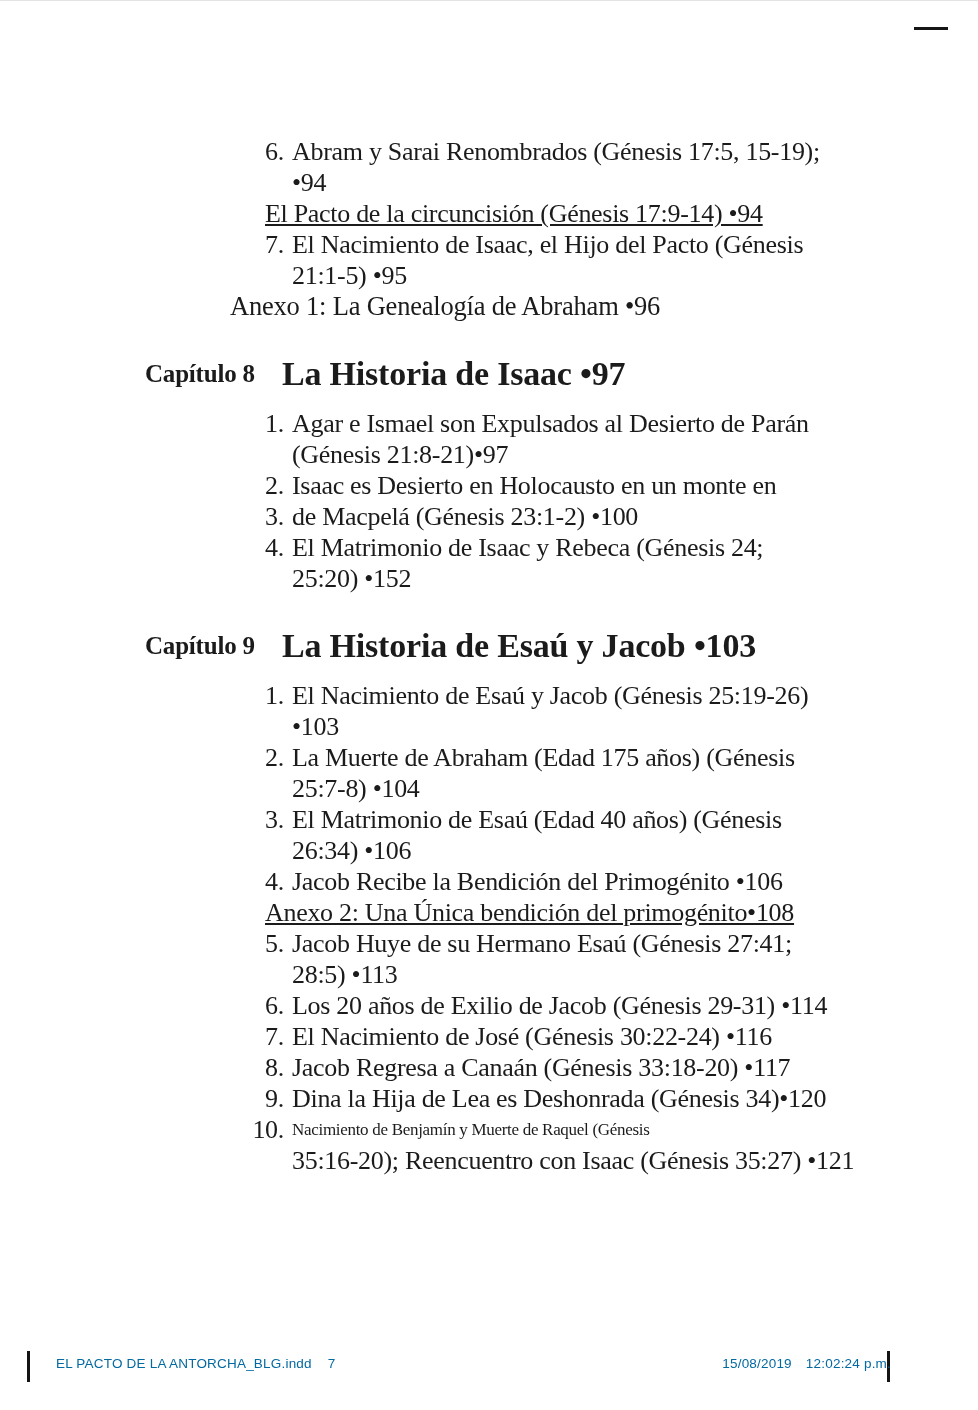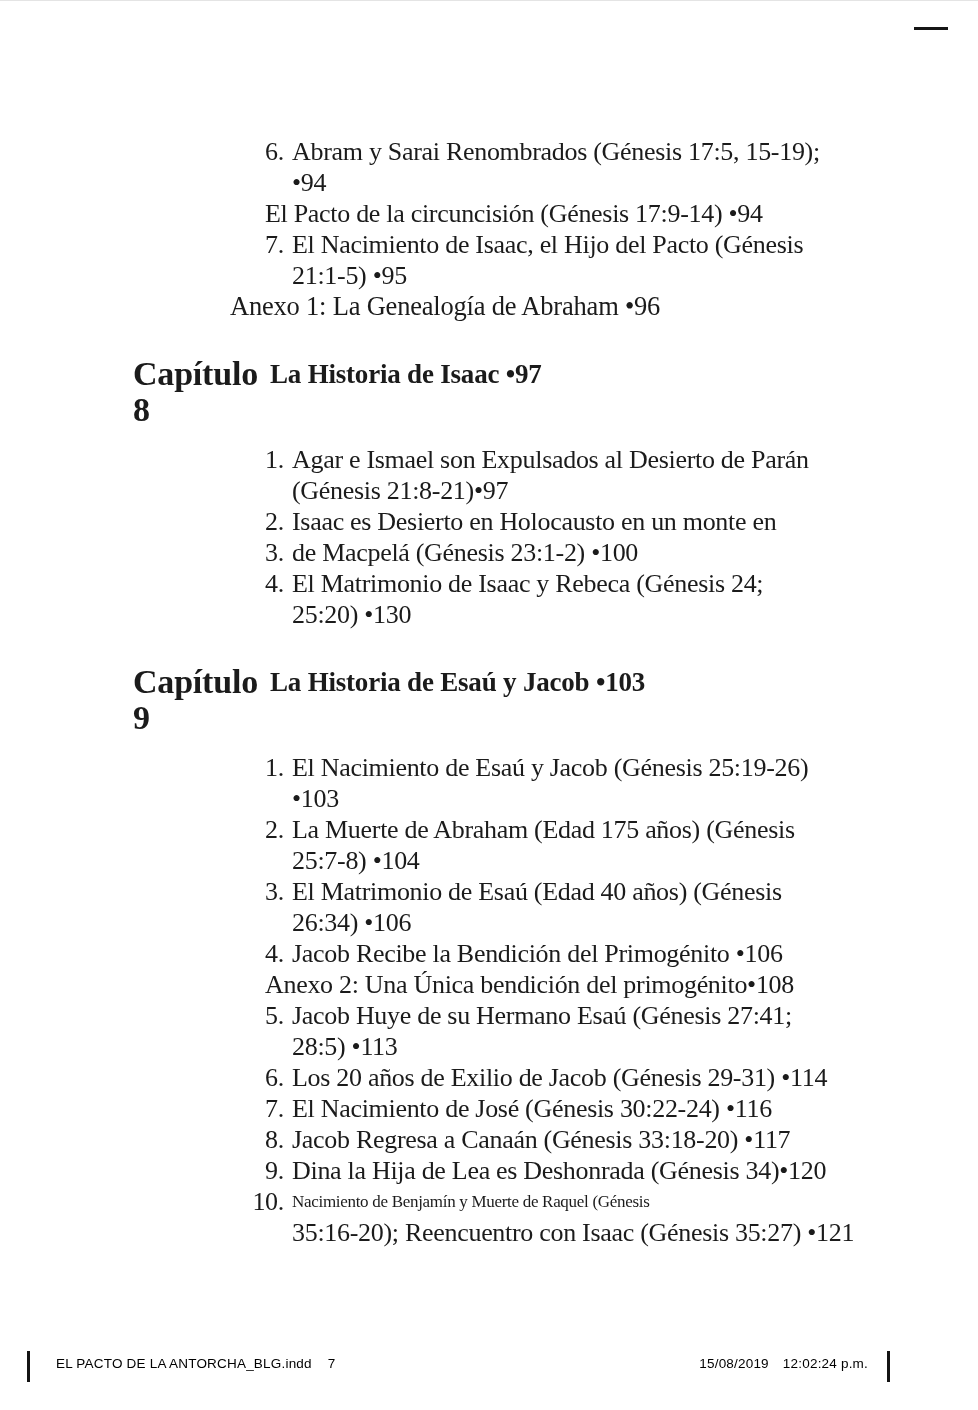--- a/index.html
+++ b/index.html
@@ -20,44 +20,44 @@
   .tlist{padding-left:159px;}
   .titem{position:relative;}
   .titem .num{
     position:absolute;left:-53px;top:0;width:45px;
     text-align:right;font-size:26px;line-height:31px;letter-spacing:-0.3px;
   }
   .tline{
     font-size:26px;line-height:31px;letter-spacing:-0.3px;
     white-space:nowrap;width:100%;
   }
-  .titem.annex{margin-left:-27px;}
+  .titem.annex{margin-left:-27px;text-decoration:underline;}
 
   
   .anexo1{
     margin-left:97px;font-size:26.5px;line-height:31px;letter-spacing:-0.2px;
     white-space:nowrap;
   }
 
   
   .chapter{margin-top:34px;}
   .chhead{display:flex;line-height:36px;margin-bottom:16px;}
-  .chlabel{width:137px;flex:0 0 137px;font-weight:bold;font-size:34px;letter-spacing:-0.2px;}
-  .chtitle{font-weight:bold;font-size:27px;letter-spacing:-0.2px;white-space:nowrap;}
+  .chlabel{width:137px;flex:0 0 137px;font-weight:bold;font-size:25px;letter-spacing:-0.2px;margin-left:12px;}
+  .chtitle{font-weight:bold;font-size:34px;letter-spacing:-0.2px;white-space:nowrap;}
 
   
   .footer-text{
     position:absolute;top:1356px;
     font-family:"Liberation Sans", sans-serif;
-    font-size:13.5px;color:#000000;letter-spacing:0.2px;
+    font-size:13.5px;color:#0369a1;letter-spacing:0.2px;
     white-space:nowrap;
   }
   .footer-left{left:56px;}
   .footer-left .pgnum{margin-left:16px;}
-  .footer-right{right:110px;}
+  .footer-right{right:87px;}
   .footer-right .time{margin-left:14px;}
   .crop-bar{position:absolute;top:1351px;width:3px;height:31px;background:#141414;}
   .crop-bar.left{left:27px;}
   .crop-bar.right{left:887px;}
 </style>
 </head>
 <body>
 
 <div class="page">
 
@@ -99,21 +99,21 @@
             <span class="num">2.</span>
             <div class="tline full">Isaac es Desierto en Holocausto en un monte en</div>
           </div>
           <div class="titem">
             <span class="num">3.</span>
             <div class="tline">de Macpelá (Génesis 23:1-2) •100</div>
           </div>
           <div class="titem">
             <span class="num">4.</span>
             <div class="tline full">El Matrimonio de Isaac y Rebeca (Génesis 24;</div>
-            <div class="tline">25:20) •130</div>
+            <div class="tline">25:20) •152</div>
           </div>
         </div>
     </div>
 
     <div class="chapter">
       <div class="chhead">
         <div class="chlabel">Capítulo 9</div>
         <div class="chtitle">La Historia de Esaú y Jacob •103</div>
       </div>
       <div class="tlist">

